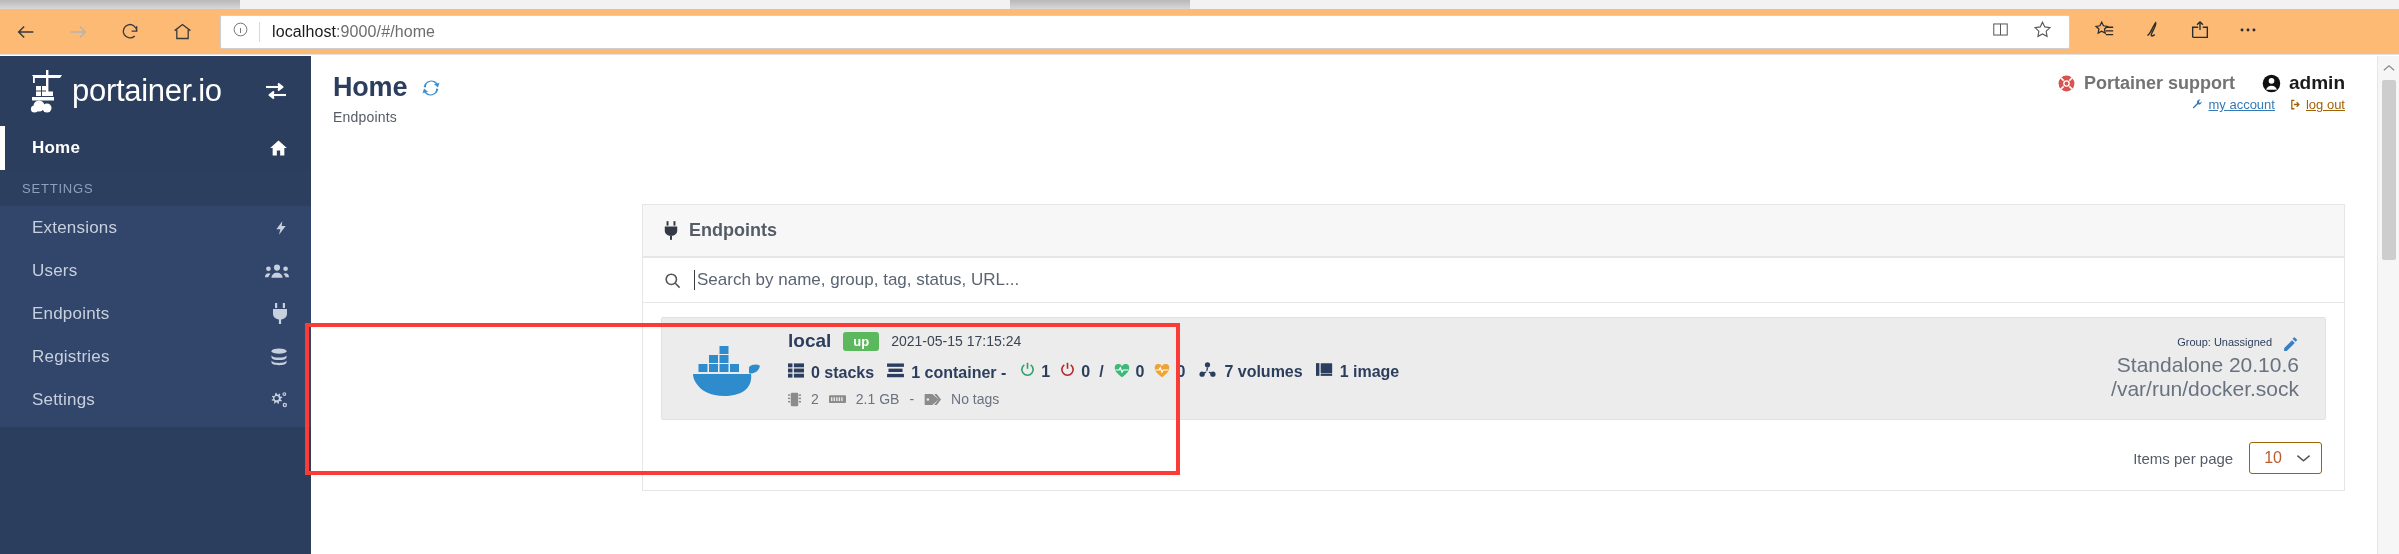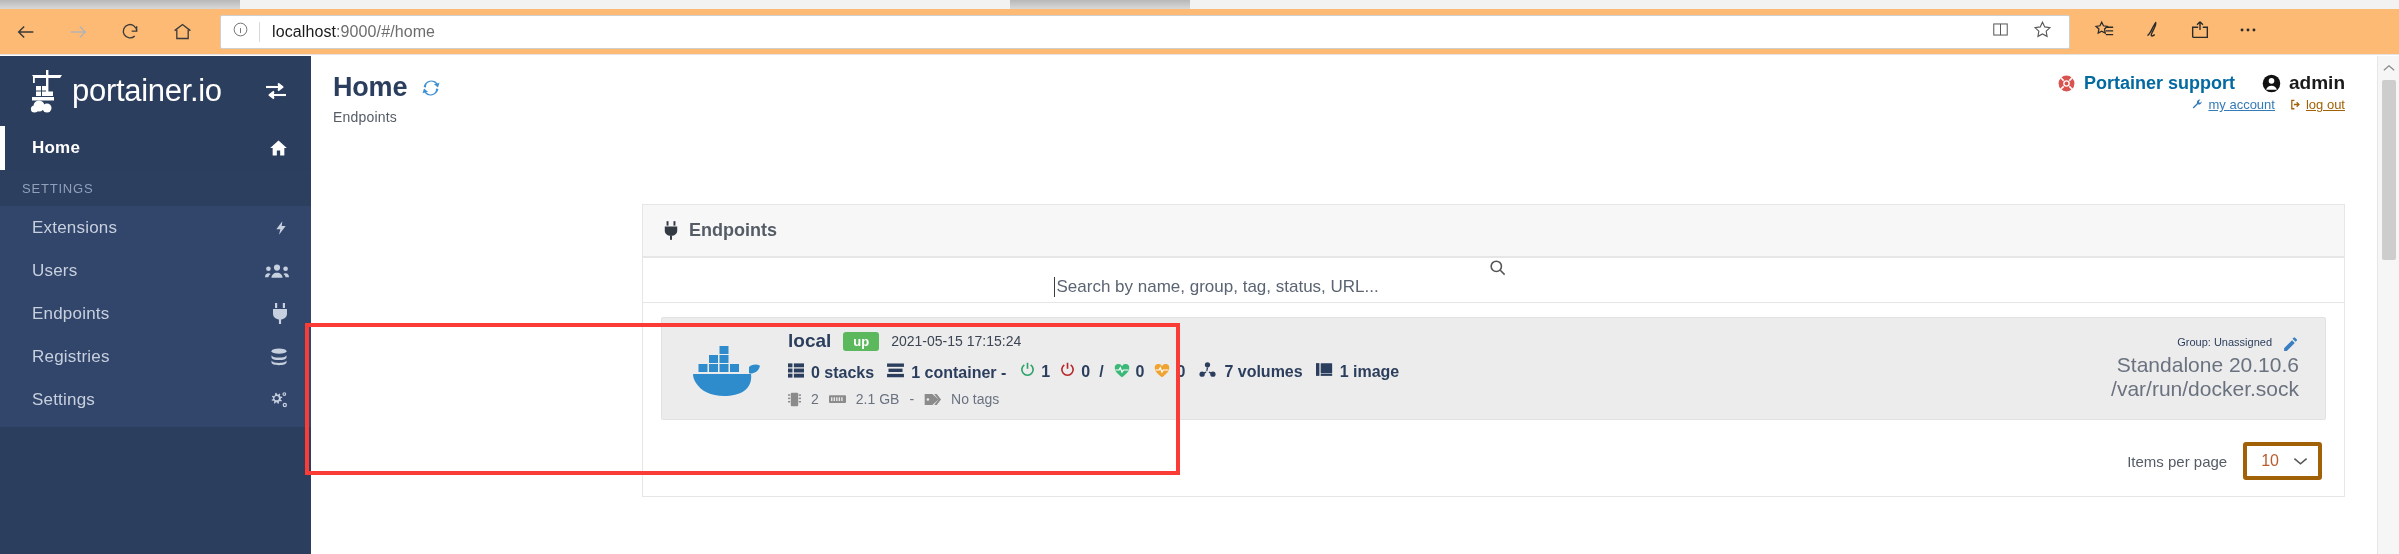--- a/index.html
+++ b/index.html
@@ -84,21 +84,21 @@
 
   .page-head { padding:16px 0 0 22px; display:flex; }
   .page-head-left { }
   .page-title { font-size:27px; color:#2c3e5d; font-weight:700; display:flex; align-items:center; letter-spacing:-0.2px; }
   .page-title .refresh { margin-left:12px; color:#3d8fd1; display:flex; }
   .page-crumb { font-size:14px; color:#555c66; margin-top:6px; letter-spacing:0.2px; }
   .page-head-right {
     margin-left:auto; padding-right:54px; text-align:right;
   }
   .head-row1 { display:flex; align-items:center; justify-content:flex-end; gap:26px; }
-  .support-link { display:flex; align-items:center; color:#0369a1; font-size:18px; font-weight:700; }
+  .support-link { display:flex; align-items:center; color:#737373; font-size:18px; font-weight:700; }
   .support-link .ring { margin-right:8px; display:flex; }
   .user-box { display:flex; align-items:center; color:#1a1a1a; font-size:19px; font-weight:700; }
   .user-box .uicon { margin-right:7px; display:flex; color:#111; }
   .head-row2 { margin-top:3px; display:flex; align-items:center; justify-content:flex-end; gap:14px; font-size:13px; }
   .mini-link { display:flex; align-items:center; text-decoration:underline; }
   .mini-link.acct { color:#337ab7; }
   .mini-link.out { color:#a16207; }
   .mini-link .mi { margin-right:4px; display:flex; }
 
   
@@ -115,21 +115,20 @@
   .panel-actions { padding:14px 18px 12px 18px; }
   .btn-refresh {
     display:inline-flex; align-items:center; gap:9px;
     background:#3a7fc1; border:1px solid #3576b4; color:#fff;
     font-size:16px; font-weight:700; padding:9px 17px; border-radius:3px;
   }
   .search-row {
     display:flex; align-items:center; height:46px;
     border-top:1px solid #e6e6e6; border-bottom:1px solid #e6e6e6;
     padding-left:20px;
-    flex-direction:column;
   }
   .search-row .s-ico { color:#555; display:flex; margin-right:12px; }
   .search-input {
     border:0; outline:0; font-size:17px; color:#5b6472; width:900px;
     font-family:"Liberation Sans", sans-serif; background:transparent;
     border-left:1px solid #3b3b3b; padding-left:2px;
   }
   .search-input::placeholder { color:#5b6472; opacity:1; }
 
   
@@ -159,21 +158,21 @@
   .ep-group .pencil { color:#3a7fc1; display:flex; }
   .ep-meta { font-size:21px; color:#6a7280; }
 
   
   .panel-foot {
     display:flex; align-items:center; justify-content:flex-end;
     padding:12px 22px 16px 0; gap:16px;
   }
   .ipp-label { font-size:15px; color:#555c66; }
   .ipp-select {
-    border:4px solid #a16207; background:#fff; border-radius:3px;
+    border:1px solid #a16207; background:#fff; border-radius:3px;
     display:flex; align-items:center; gap:14px; padding:6px 10px 6px 14px;
     font-size:16px; color:#b85c2e;
   }
   .ipp-select .chev { color:#555; display:flex; }
 
   
   .hl-rect {
     position:absolute; left:305px; top:323px; width:875px; height:152px;
     border:4px solid #fb3b35; pointer-events:none; z-index:40;
   }

